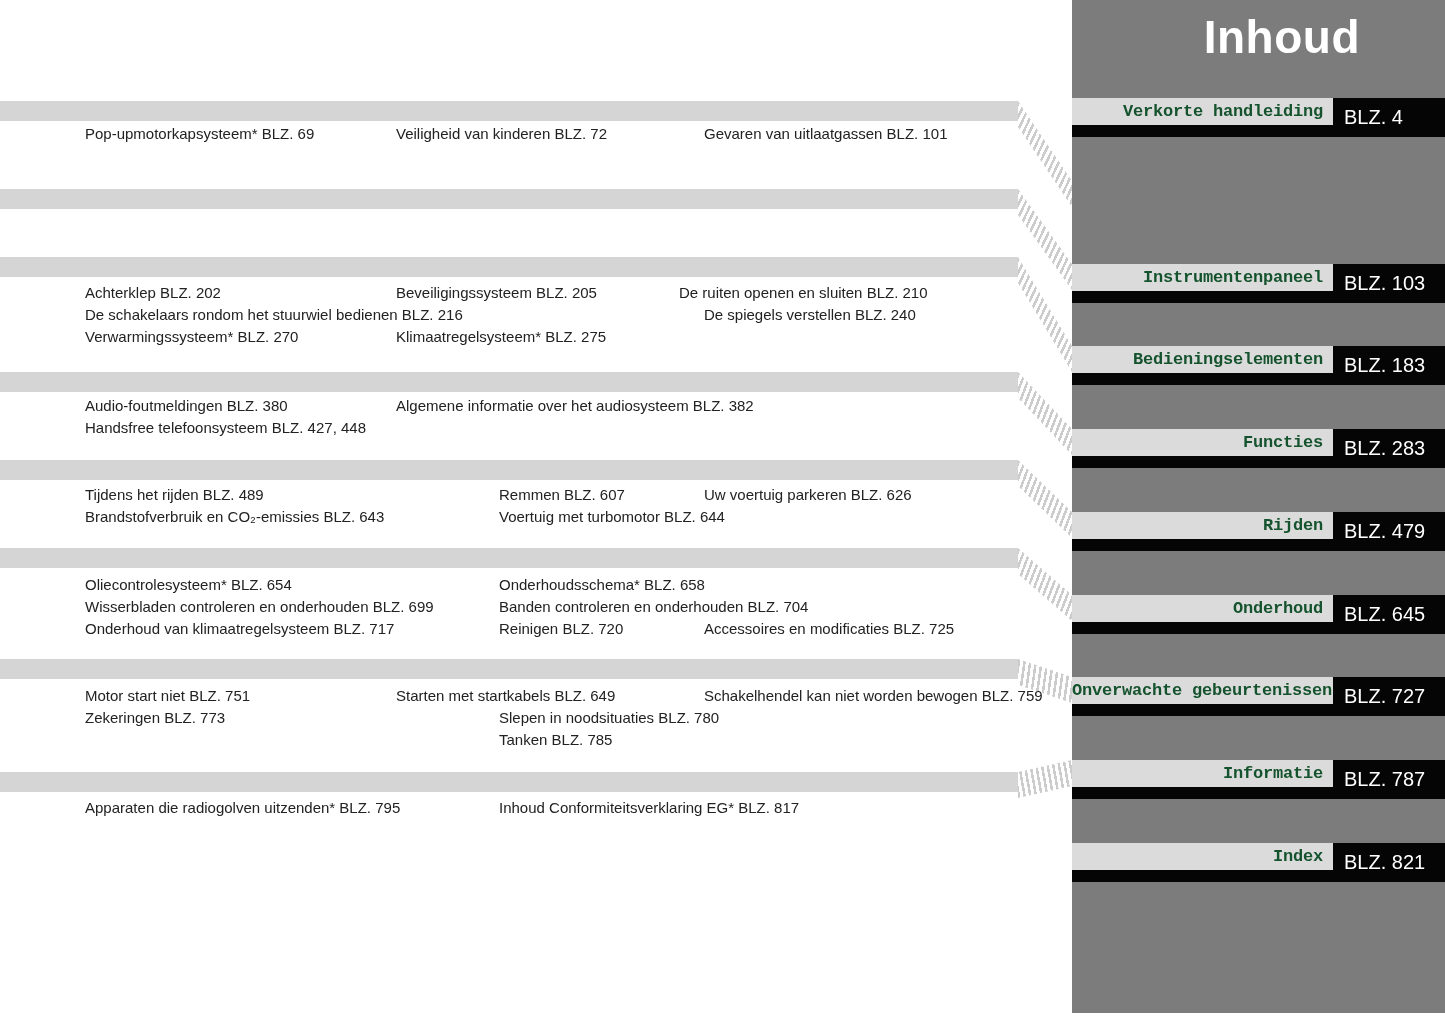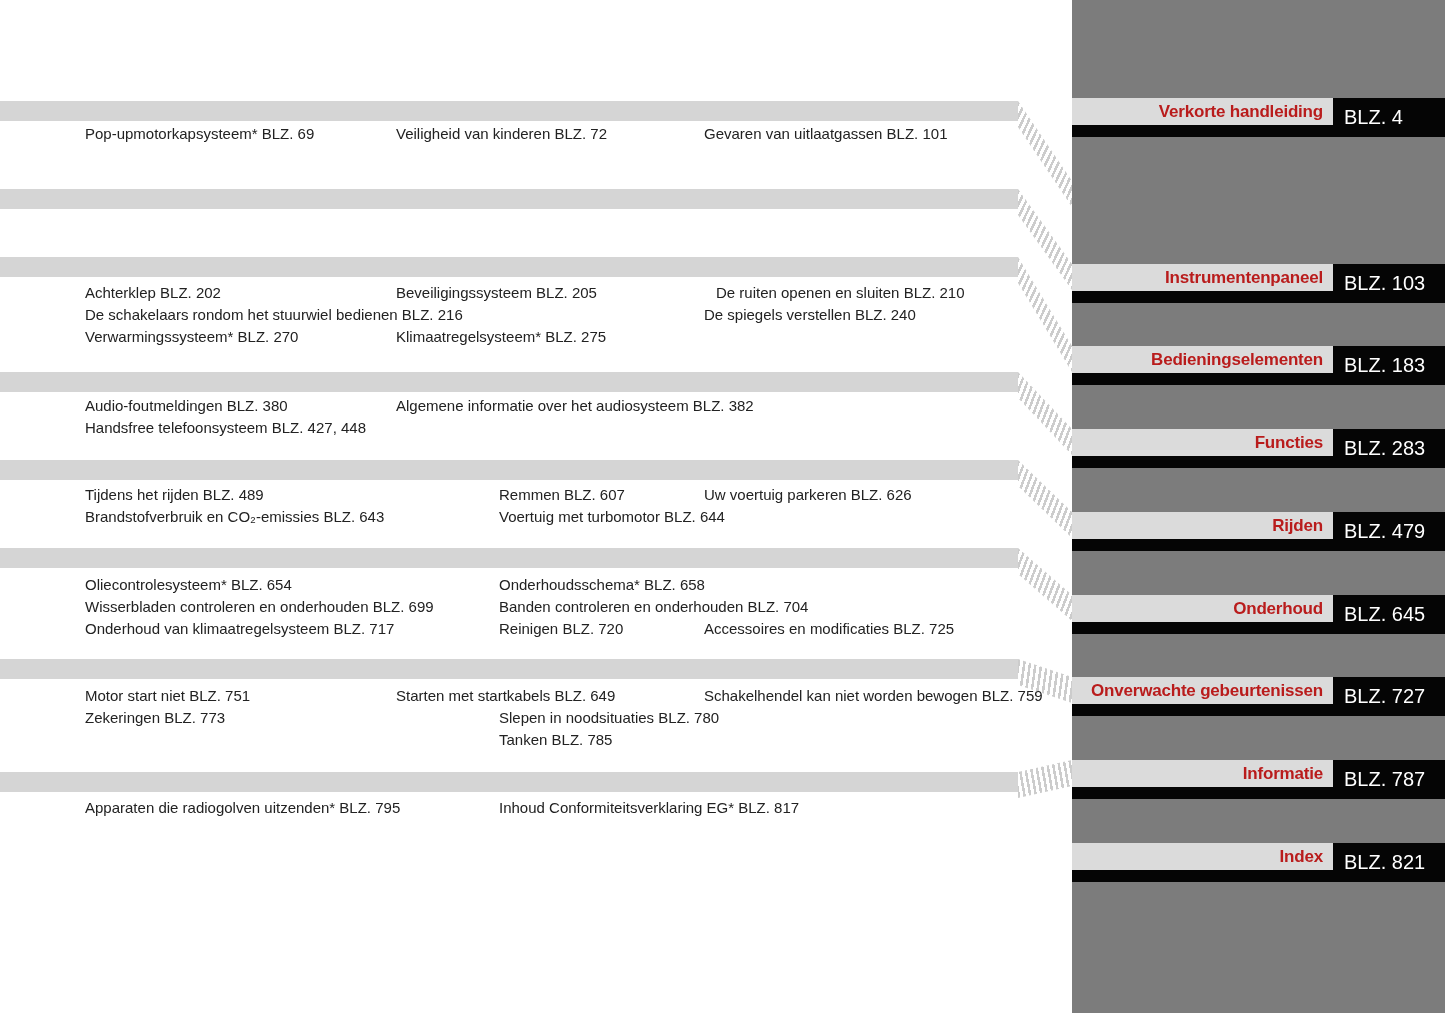--- a/index.html
+++ b/index.html
@@ -9,23 +9,23 @@
 
   
   .bar{position:absolute;left:0;width:1018px;height:20px;background:#d5d5d5;}
   .hatch{position:absolute;left:1018px;width:54px;}
   .topic{position:absolute;font-size:15px;line-height:20px;color:#222222;white-space:nowrap;cursor:pointer;}
 
   
   .sidebar{position:absolute;left:1072px;top:0;width:373px;height:1013px;background:#7c7c7c;}
   .title{position:absolute;top:10px;right:85px;color:#ffffff;font-size:46px;font-weight:bold;letter-spacing:.5px;}
   .tab{position:absolute;left:0;width:373px;height:39px;cursor:pointer;}
-  .tab-label{position:absolute;left:0;top:0;width:261px;height:27px;background:#dbdbdb;color:#b91c1c;
+  .tab-label{position:absolute;left:0;top:0;width:261px;height:27px;background:#dbdbdb;color:#14532d;
              font-weight:bold;font-size:17px;line-height:27px;text-align:right;padding-right:10px;
-             letter-spacing:-.2px;white-space:nowrap;}
+             letter-spacing:-.2px;white-space:nowrap;font-family:Liberation Mono, monospace;}
   .tab-strip{position:absolute;left:0;top:27px;width:261px;height:12px;background:#050505;}
   .tab-page{position:absolute;left:261px;top:0;width:112px;height:39px;background:#050505;color:#ffffff;
             font-size:20px;line-height:39px;padding-left:11px;white-space:nowrap;}
   .hs{background:repeating-linear-gradient(115deg,#cccccc 0 2.5px,rgba(0,0,0,0) 2.5px 5.6px);}
   .hm{background:repeating-linear-gradient(111deg,#cccccc 0 2.5px,rgba(0,0,0,0) 2.5px 5.6px);}
   .hf{background:repeating-linear-gradient(98deg,#cccccc 0 2.5px,rgba(0,0,0,0) 2.5px 5.6px);}
   .hu{background:repeating-linear-gradient(80deg,#cccccc 0 2.5px,rgba(0,0,0,0) 2.5px 5.6px);}
 </style>
 </head>
 <body>
@@ -49,21 +49,21 @@
   <div class="hatch hm" style="top:548px;height:73px;clip-path:polygon(0 0,100% 47px,100% 73px,0 26px)"></div>
   <div class="hatch hf" style="top:659px;height:44px;clip-path:polygon(0 0,100% 18px,100% 44px,0 26px)"></div>
   <div class="hatch hu" style="top:760px;height:38px;clip-path:polygon(0 12px,100% 0,100% 26px,0 38px)"></div>
 
   <div class="topic" style="left:85px;top:124px">Pop-upmotorkapsysteem* BLZ. 69</div>
   <div class="topic" style="left:396px;top:124px">Veiligheid van kinderen BLZ. 72</div>
   <div class="topic" style="left:704px;top:124px">Gevaren van uitlaatgassen BLZ. 101</div>
 
   <div class="topic" style="left:85px;top:283px">Achterklep BLZ. 202</div>
   <div class="topic" style="left:396px;top:283px">Beveiligingssysteem BLZ. 205</div>
-  <div class="topic" style="left:716px;top:283px">De ruiten openen en sluiten BLZ. 210</div>
+  <div class="topic" style="left:679px;top:283px">De ruiten openen en sluiten BLZ. 210</div>
   <div class="topic" style="left:85px;top:305px">De schakelaars rondom het stuurwiel bedienen BLZ. 216</div>
   <div class="topic" style="left:704px;top:305px">De spiegels verstellen BLZ. 240</div>
   <div class="topic" style="left:85px;top:327px">Verwarmingssysteem* BLZ. 270</div>
   <div class="topic" style="left:396px;top:327px">Klimaatregelsysteem* BLZ. 275</div>
 
   <div class="topic" style="left:85px;top:396px">Audio-foutmeldingen BLZ. 380</div>
   <div class="topic" style="left:396px;top:396px">Algemene informatie over het audiosysteem BLZ. 382</div>
   <div class="topic" style="left:85px;top:418px">Handsfree telefoonsysteem BLZ. 427, 448</div>
 
   <div class="topic" style="left:85px;top:485px">Tijdens het rijden BLZ. 489</div>
@@ -84,20 +84,21 @@
   <div class="topic" style="left:396px;top:686px">Starten met startkabels BLZ. 649</div>
   <div class="topic" style="left:704px;top:686px">Schakelhendel kan niet worden bewogen BLZ. 759</div>
   <div class="topic" style="left:85px;top:708px">Zekeringen BLZ. 773</div>
   <div class="topic" style="left:499px;top:708px">Slepen in noodsituaties BLZ. 780</div>
   <div class="topic" style="left:499px;top:730px">Tanken BLZ. 785</div>
 
   <div class="topic" style="left:85px;top:798px">Apparaten die radiogolven uitzenden* BLZ. 795</div>
   <div class="topic" style="left:499px;top:798px">Inhoud Conformiteitsverklaring EG* BLZ. 817</div>
 
   <div class="sidebar">
+    <div class="title">Inhoud</div>
 
     <div class="tab" style="top:98px">
       <div class="tab-label">Verkorte handleiding</div>
       <div class="tab-strip"></div>
       <div class="tab-page">BLZ. 4</div>
     </div>
     <div class="tab" style="top:264px">
       <div class="tab-label">Instrumentenpaneel</div>
       <div class="tab-strip"></div>
       <div class="tab-page">BLZ. 103</div>

